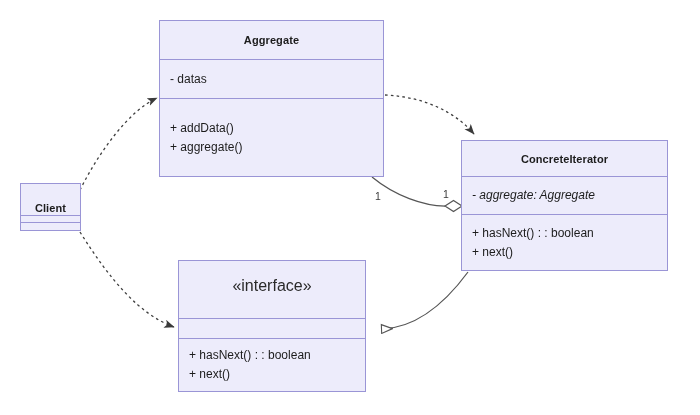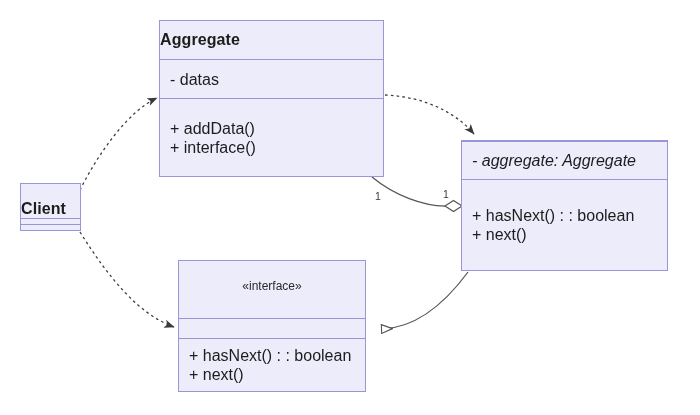--- a/index.html
+++ b/index.html
@@ -34,35 +34,35 @@
   .compartment {
     box-sizing: border-box;
     display: flex;
     flex-direction: column;
     justify-content: center;
   }
   .compartment.divided {
     border-top: 1.5px solid #9a95d6;
   }
   .class-name {
-    text-align: left;
+    text-align: center;
     font-weight: bold;
-    font-size: 16px;
+    font-size: 11px;
     color: #1c1c1c;
     letter-spacing: 0.1px;
   }
   .stereotype {
     text-align: center;
-    font-size: 12px;
+    font-size: 16px;
     color: #2a2a2a;
     font-weight: normal;
     margin-bottom: 8px;
   }
   .member {
-    font-size: 16px;
+    font-size: 12px;
     color: #1c1c1c;
     padding: 0 0 0 10px;
     line-height: 19px;
     white-space: nowrap;
   }
   .members {
     padding: 7px 0;
   }
   .edge-label {
     position: absolute;
@@ -111,25 +111,28 @@
 
   <div class="uml-class" style="left:159px; top:20px; width:225px; height:157px;">
     <div class="compartment" style="height:38px;">
       <div class="class-name">Aggregate</div>
     </div>
     <div class="compartment divided members" style="height:39px;">
       <div class="member">- datas</div>
     </div>
     <div class="compartment divided members" style="flex:1;">
       <div class="member">+ addData()</div>
-      <div class="member">+ interface()</div>
+      <div class="member">+ aggregate()</div>
     </div>
   </div>
 
   <div class="uml-class" style="left:461px; top:140px; width:207px; height:131px;">
+    <div class="compartment" style="height:35px;">
+      <div class="class-name">ConcreteIterator</div>
+    </div>
     <div class="compartment divided members" style="height:38px;font-style:italic;">
       <div class="member">- aggregate: Aggregate</div>
     </div>
     <div class="compartment divided members" style="flex:1;">
       <div class="member">+ hasNext() : : boolean</div>
       <div class="member">+ next()</div>
     </div>
   </div>
 
   <div class="uml-class" style="left:178px; top:260px; width:188px; height:132px;">

